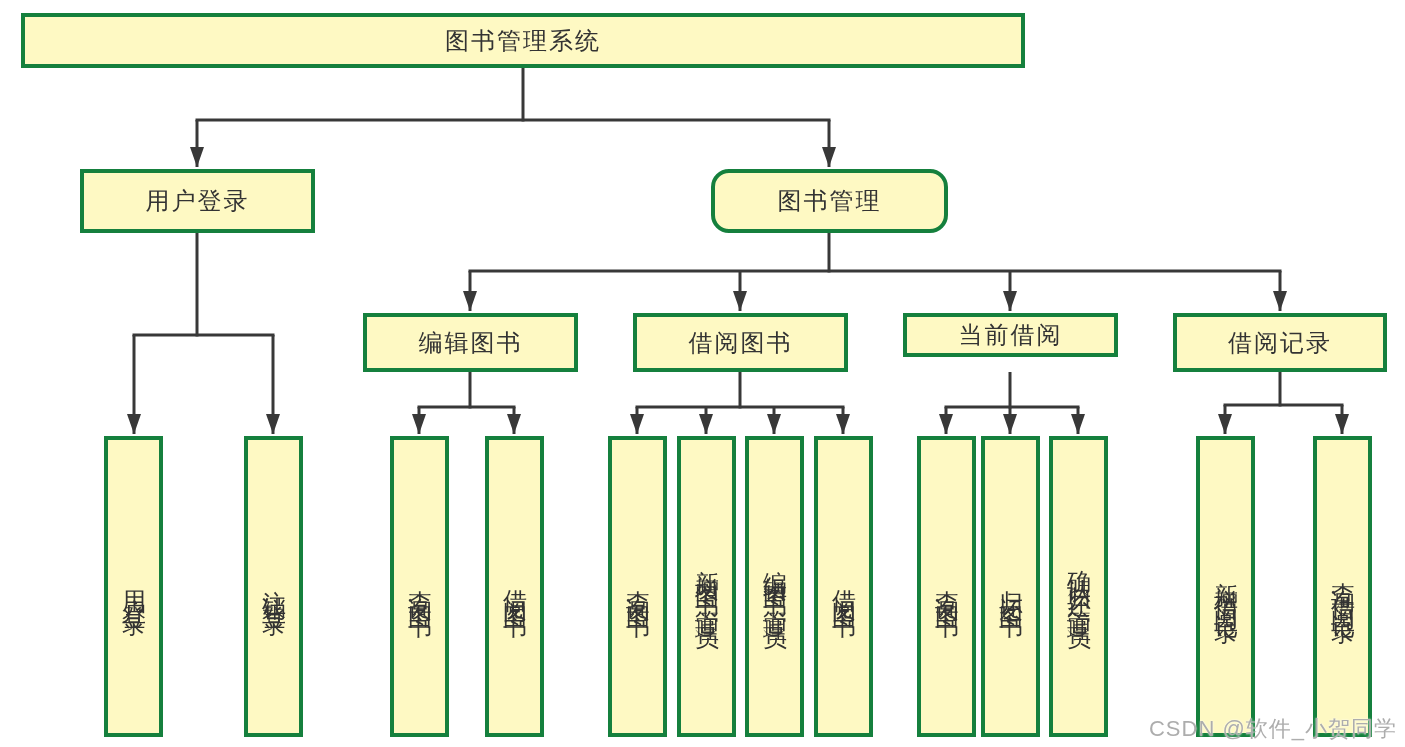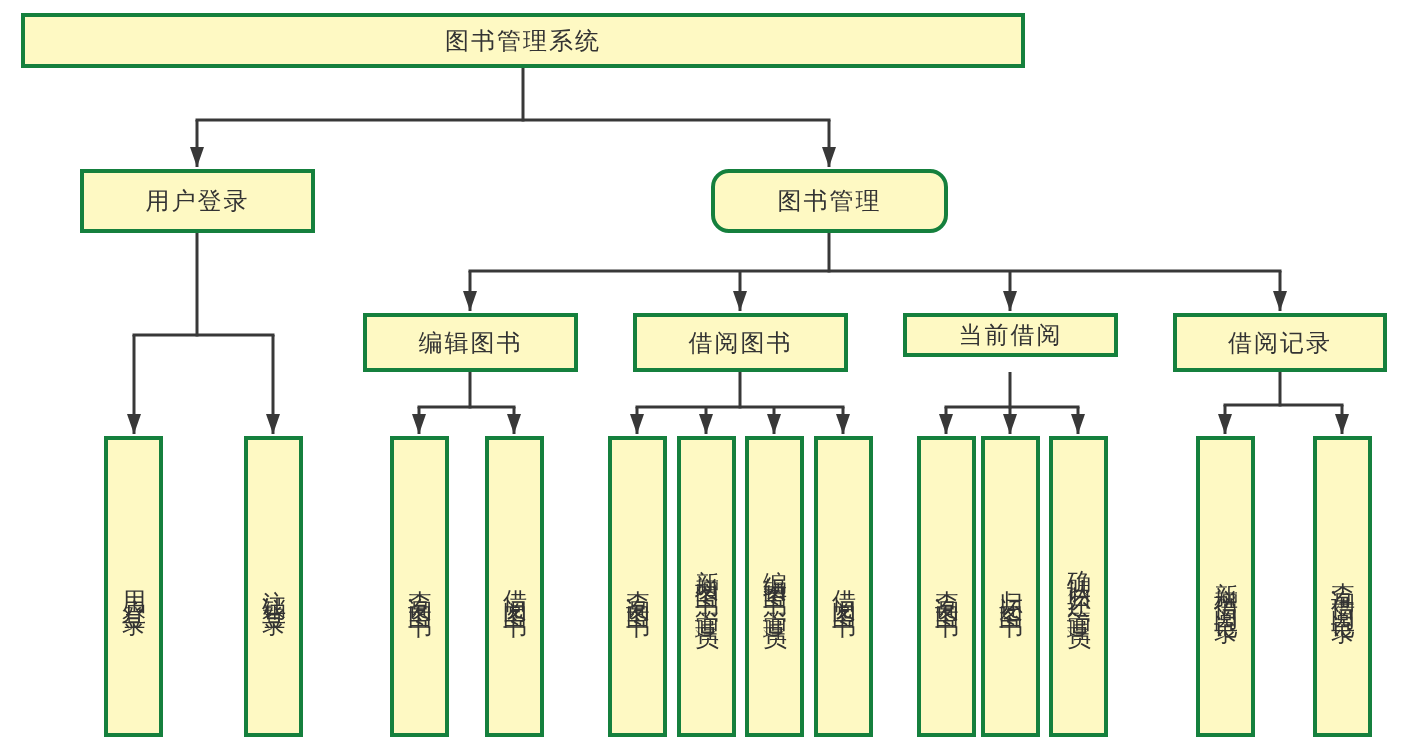--- a/index.html
+++ b/index.html
@@ -135,14 +135,15 @@
   <div class="node node-v" style="left:745px;">编辑图书（管理员）</div>
   <div class="node node-v" style="left:814px;">借阅图书</div>
 
   <div class="node node-v" style="left:917px;">查询图书</div>
   <div class="node node-v" style="left:981px;">归还图书</div>
   <div class="node node-v" style="left:1049px;">确认归还（管理员）</div>
 
   <div class="node node-v" style="left:1196px;">新增借阅记录</div>
   <div class="node node-v" style="left:1313px;">查询借阅记录</div>
 
+  <div class="watermark">CSDN @软件_小贺同学</div>
 
 </div>
 
 </body></html>

